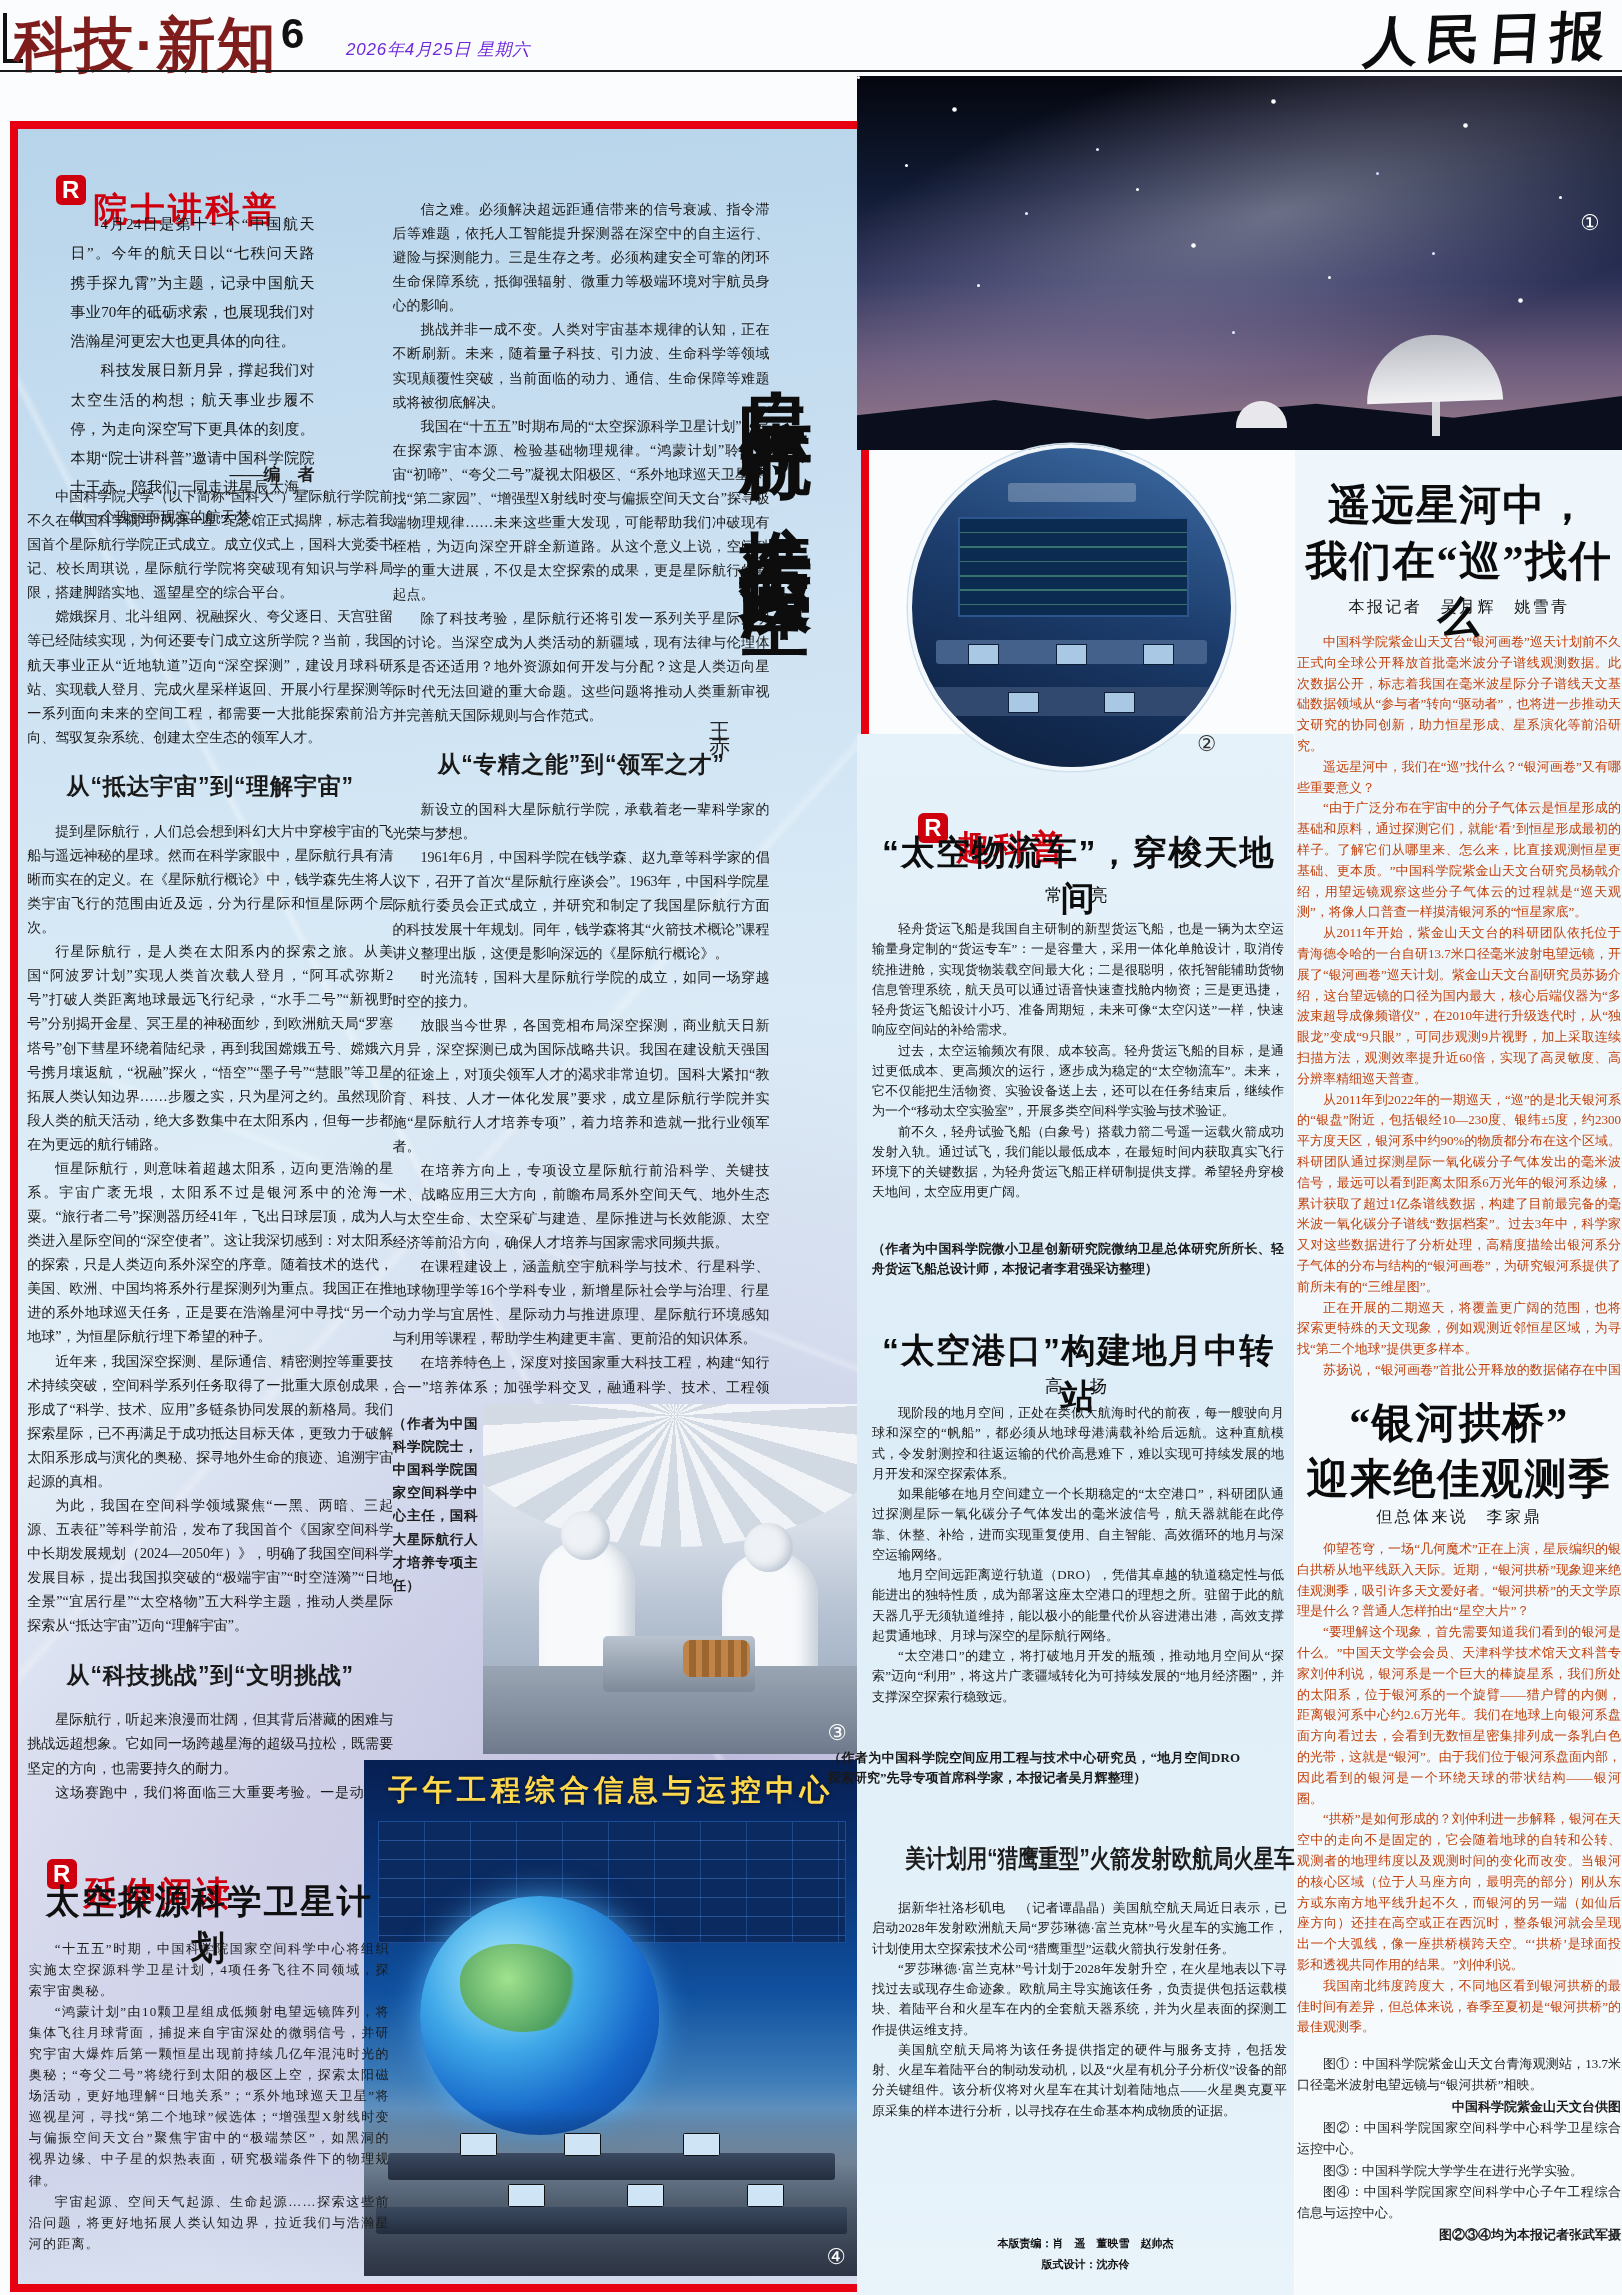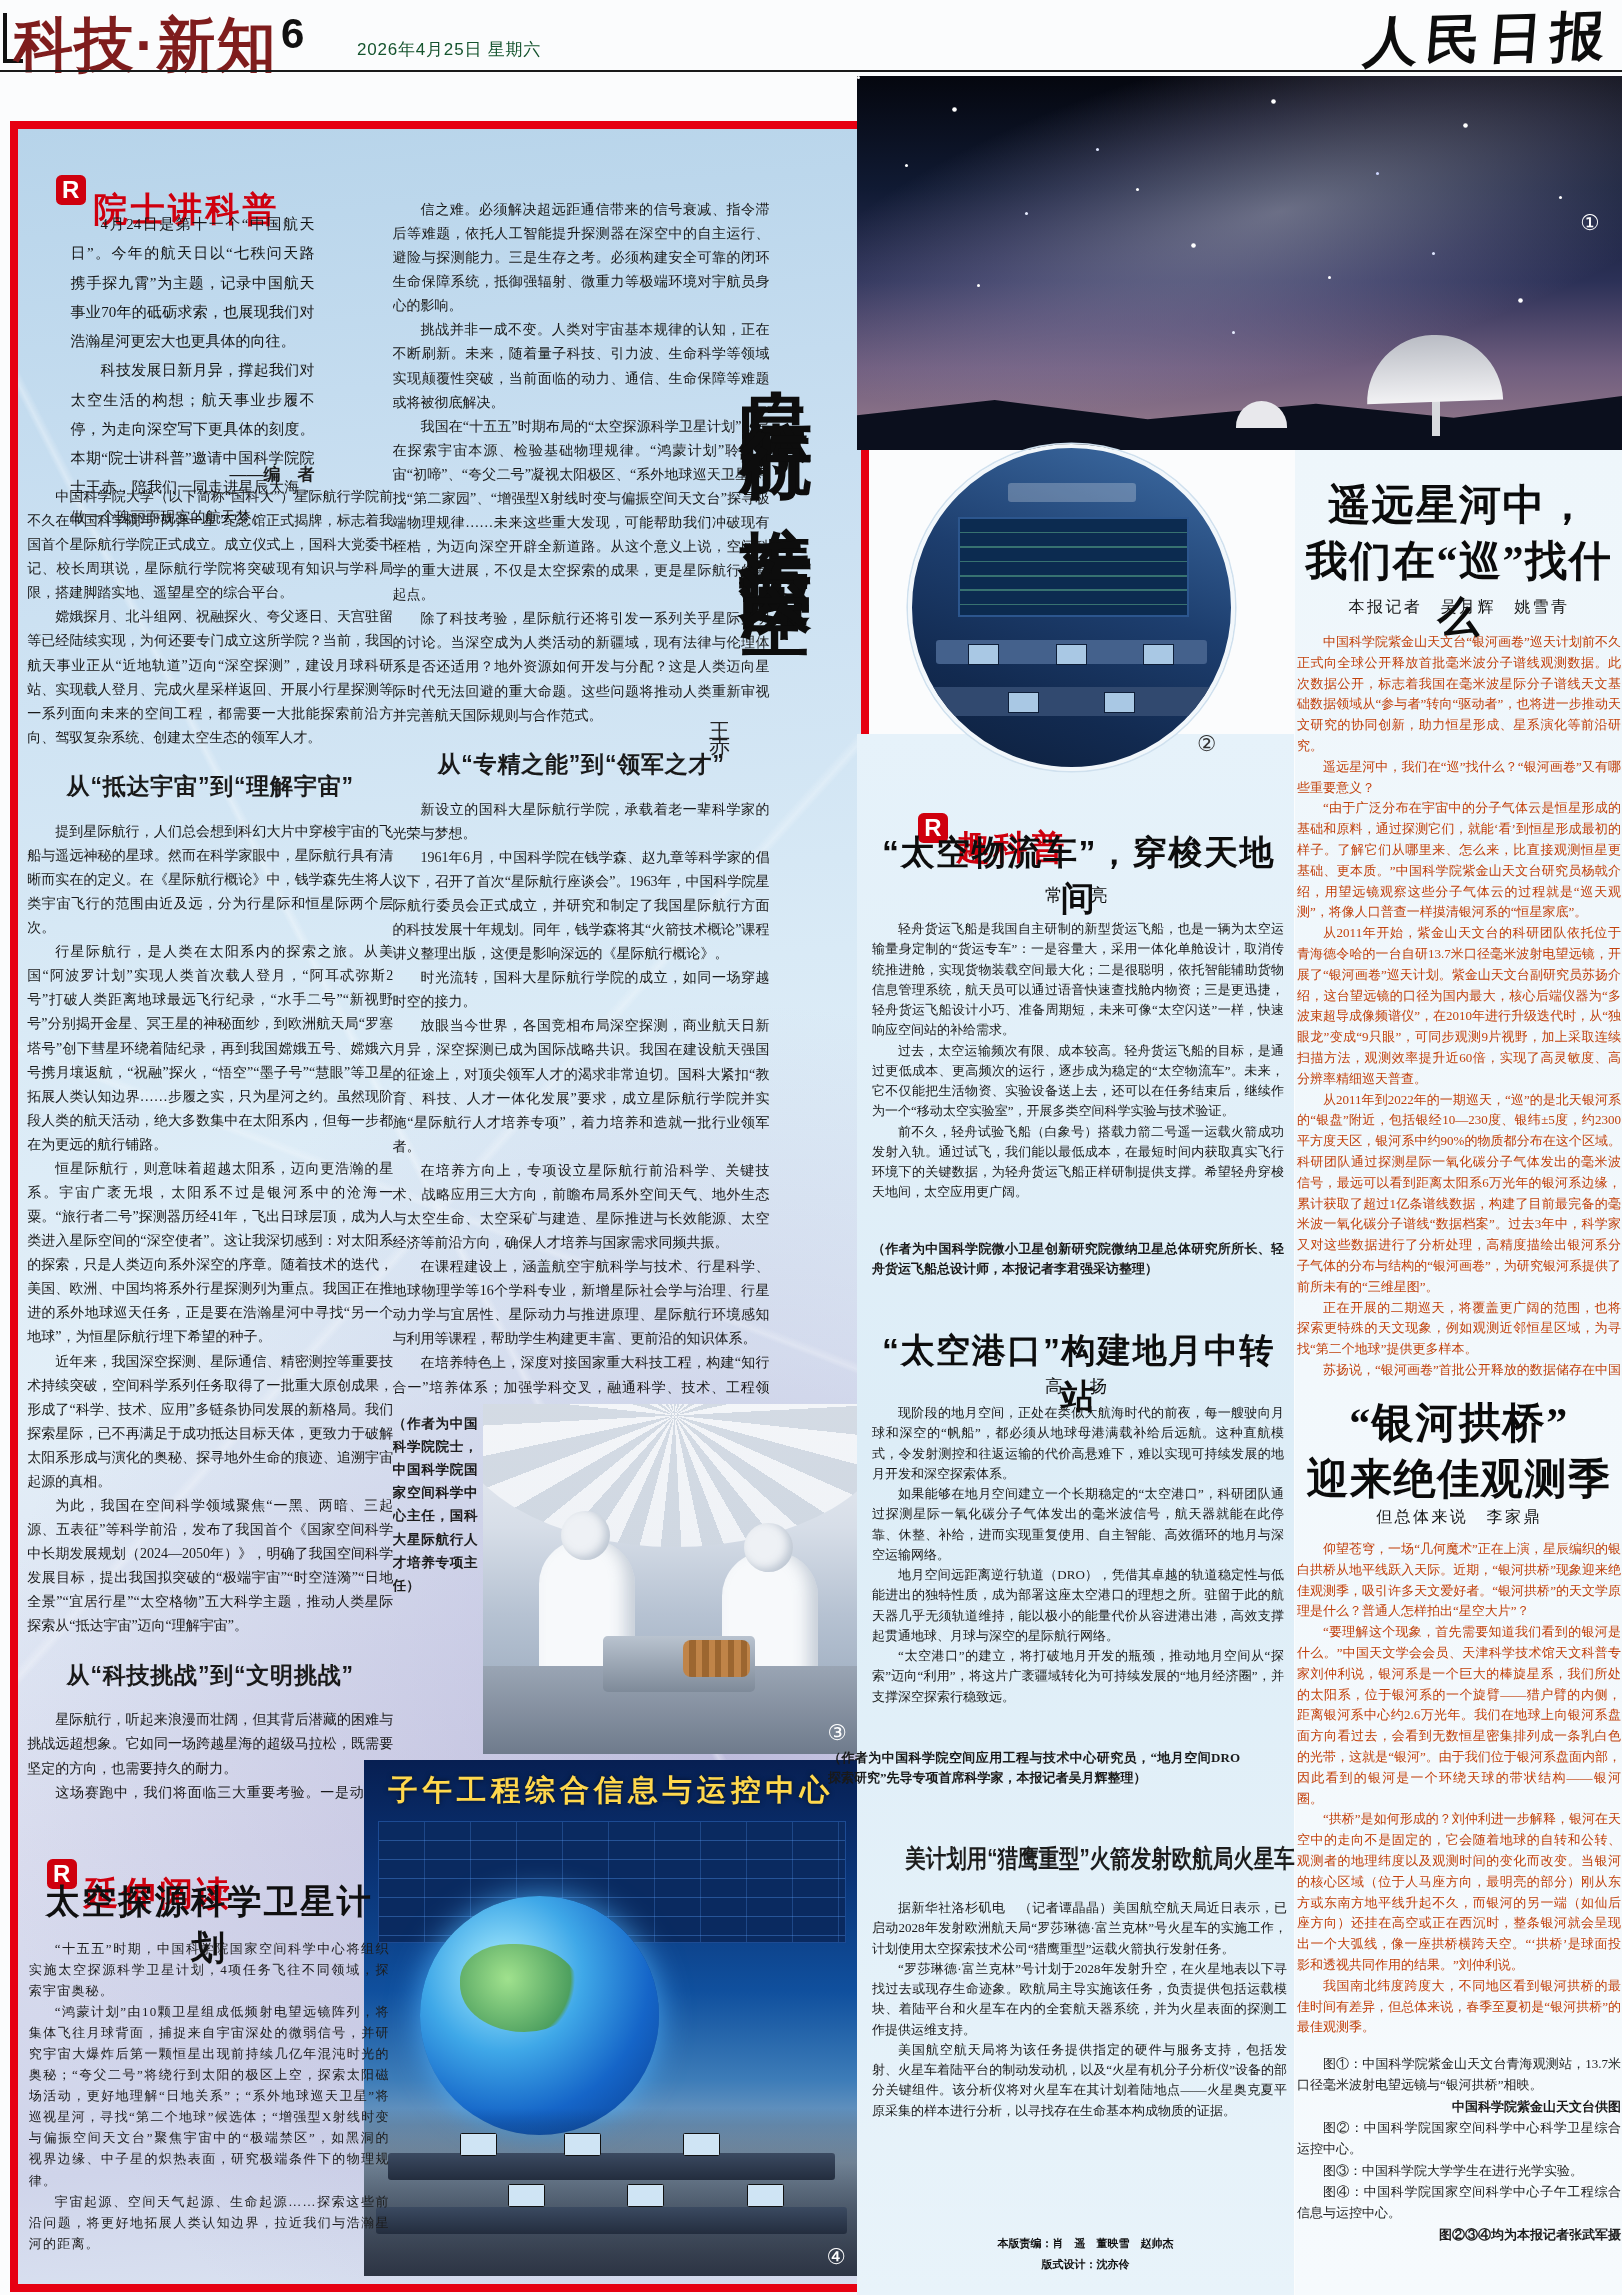--- a/index.html
+++ b/index.html
@@ -4,21 +4,21 @@
 <style>
   html,body{margin:0;padding:0;}
   body{width:1623px;height:2295px;position:relative;background:#fbfcfd;overflow:hidden;
        font-family:"Liberation Serif","DejaVu Serif",serif;color:#1c1c1c;}
   .abs{position:absolute;}
   .sans{font-family:"Liberation Sans","DejaVu Sans",sans-serif;}
   
   .hdr-bracket{left:3.2px;top:12.8px;width:16px;height:46px;border-left:4.8px solid #111;border-bottom:4.8px solid #111;}
   .hdr-title{left:14px;top:6.4px;font-size:59px;font-weight:bold;letter-spacing:1.6px;color:#7f1d1d;}
   .hdr-pagenum{left:281px;top:9.6px;font-size:42px;font-weight:bold;color:#111;}
-  .hdr-date{left:357px;top:38px;font-size:17px;color:#14532d;letter-spacing:0.8px;}
+  .hdr-date{left:346px;top:38px;font-size:17px;color:#6d28d9;letter-spacing:0.8px;font-style:italic;}
   .masthead{left:1213px;top:4.8px;width:399px;text-align:right;font-size:54px;font-weight:900;
             letter-spacing:8px;color:#0d0d0d;transform:skewX(-6deg) rotate(-1.5deg);}
   .hdr-rule{left:0;top:70px;width:1623px;height:1.6px;background:#1a1a1a;}
 
   
   #main-block{left:9.6px;top:121px;width:843px;height:2155px;border:8px solid #e60012;
       background:
         radial-gradient(circle at 85% 75%, rgba(167,160,205,.55), transparent 42%),
         linear-gradient(175deg,#b7d4ea 0%,#c9dff1 18%,#d9eaf6 40%,#e3eff8 58%,#d9dcee 78%,#cfd4ea 92%,#dde6f3 100%);}
   #main-block .net{position:absolute;inset:0;opacity:.5;background:

